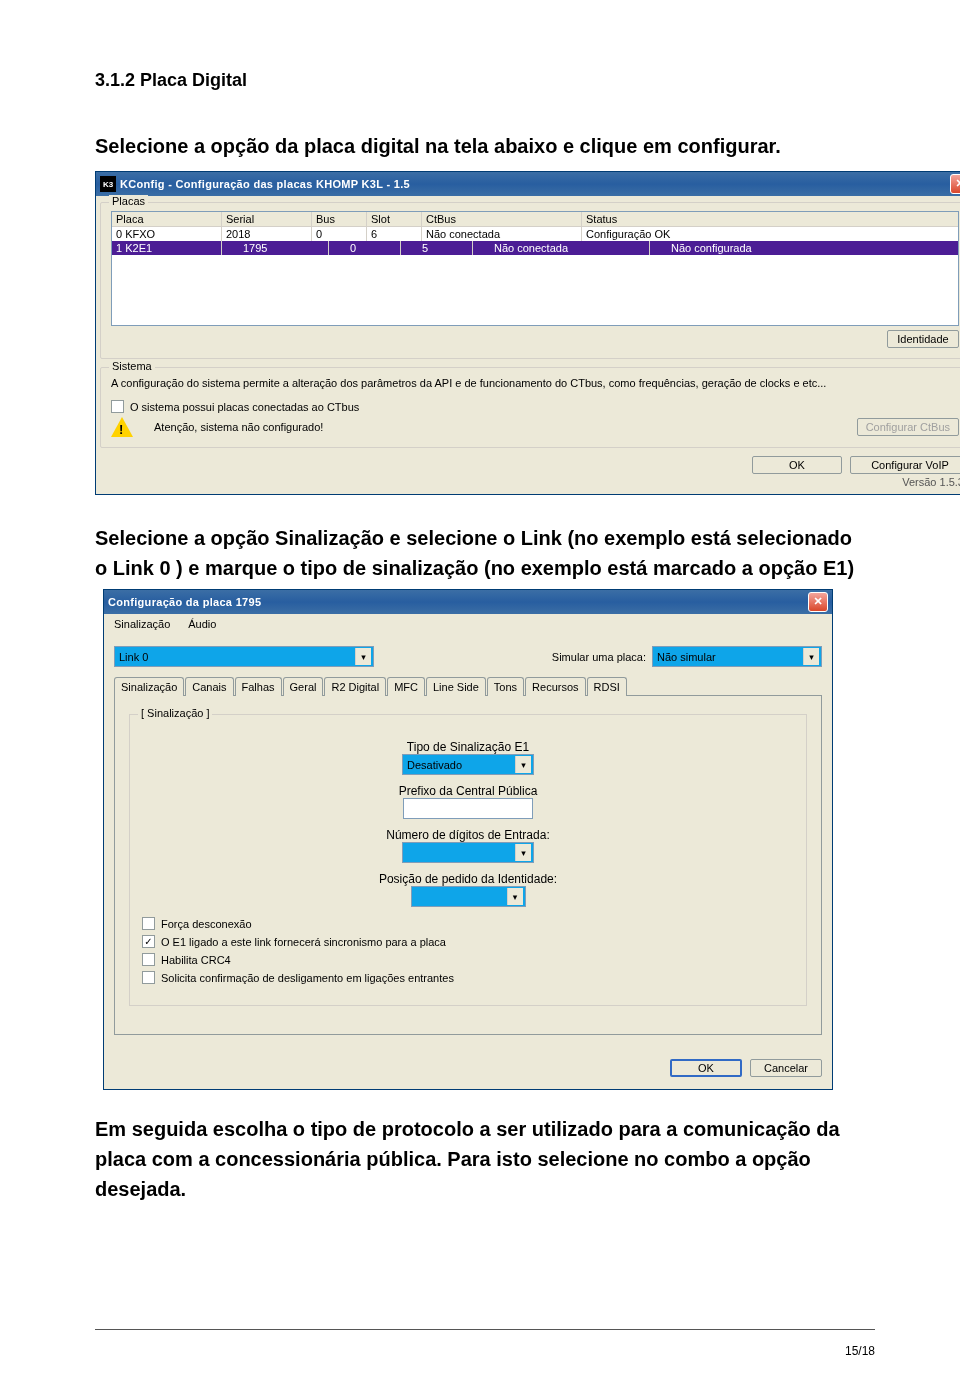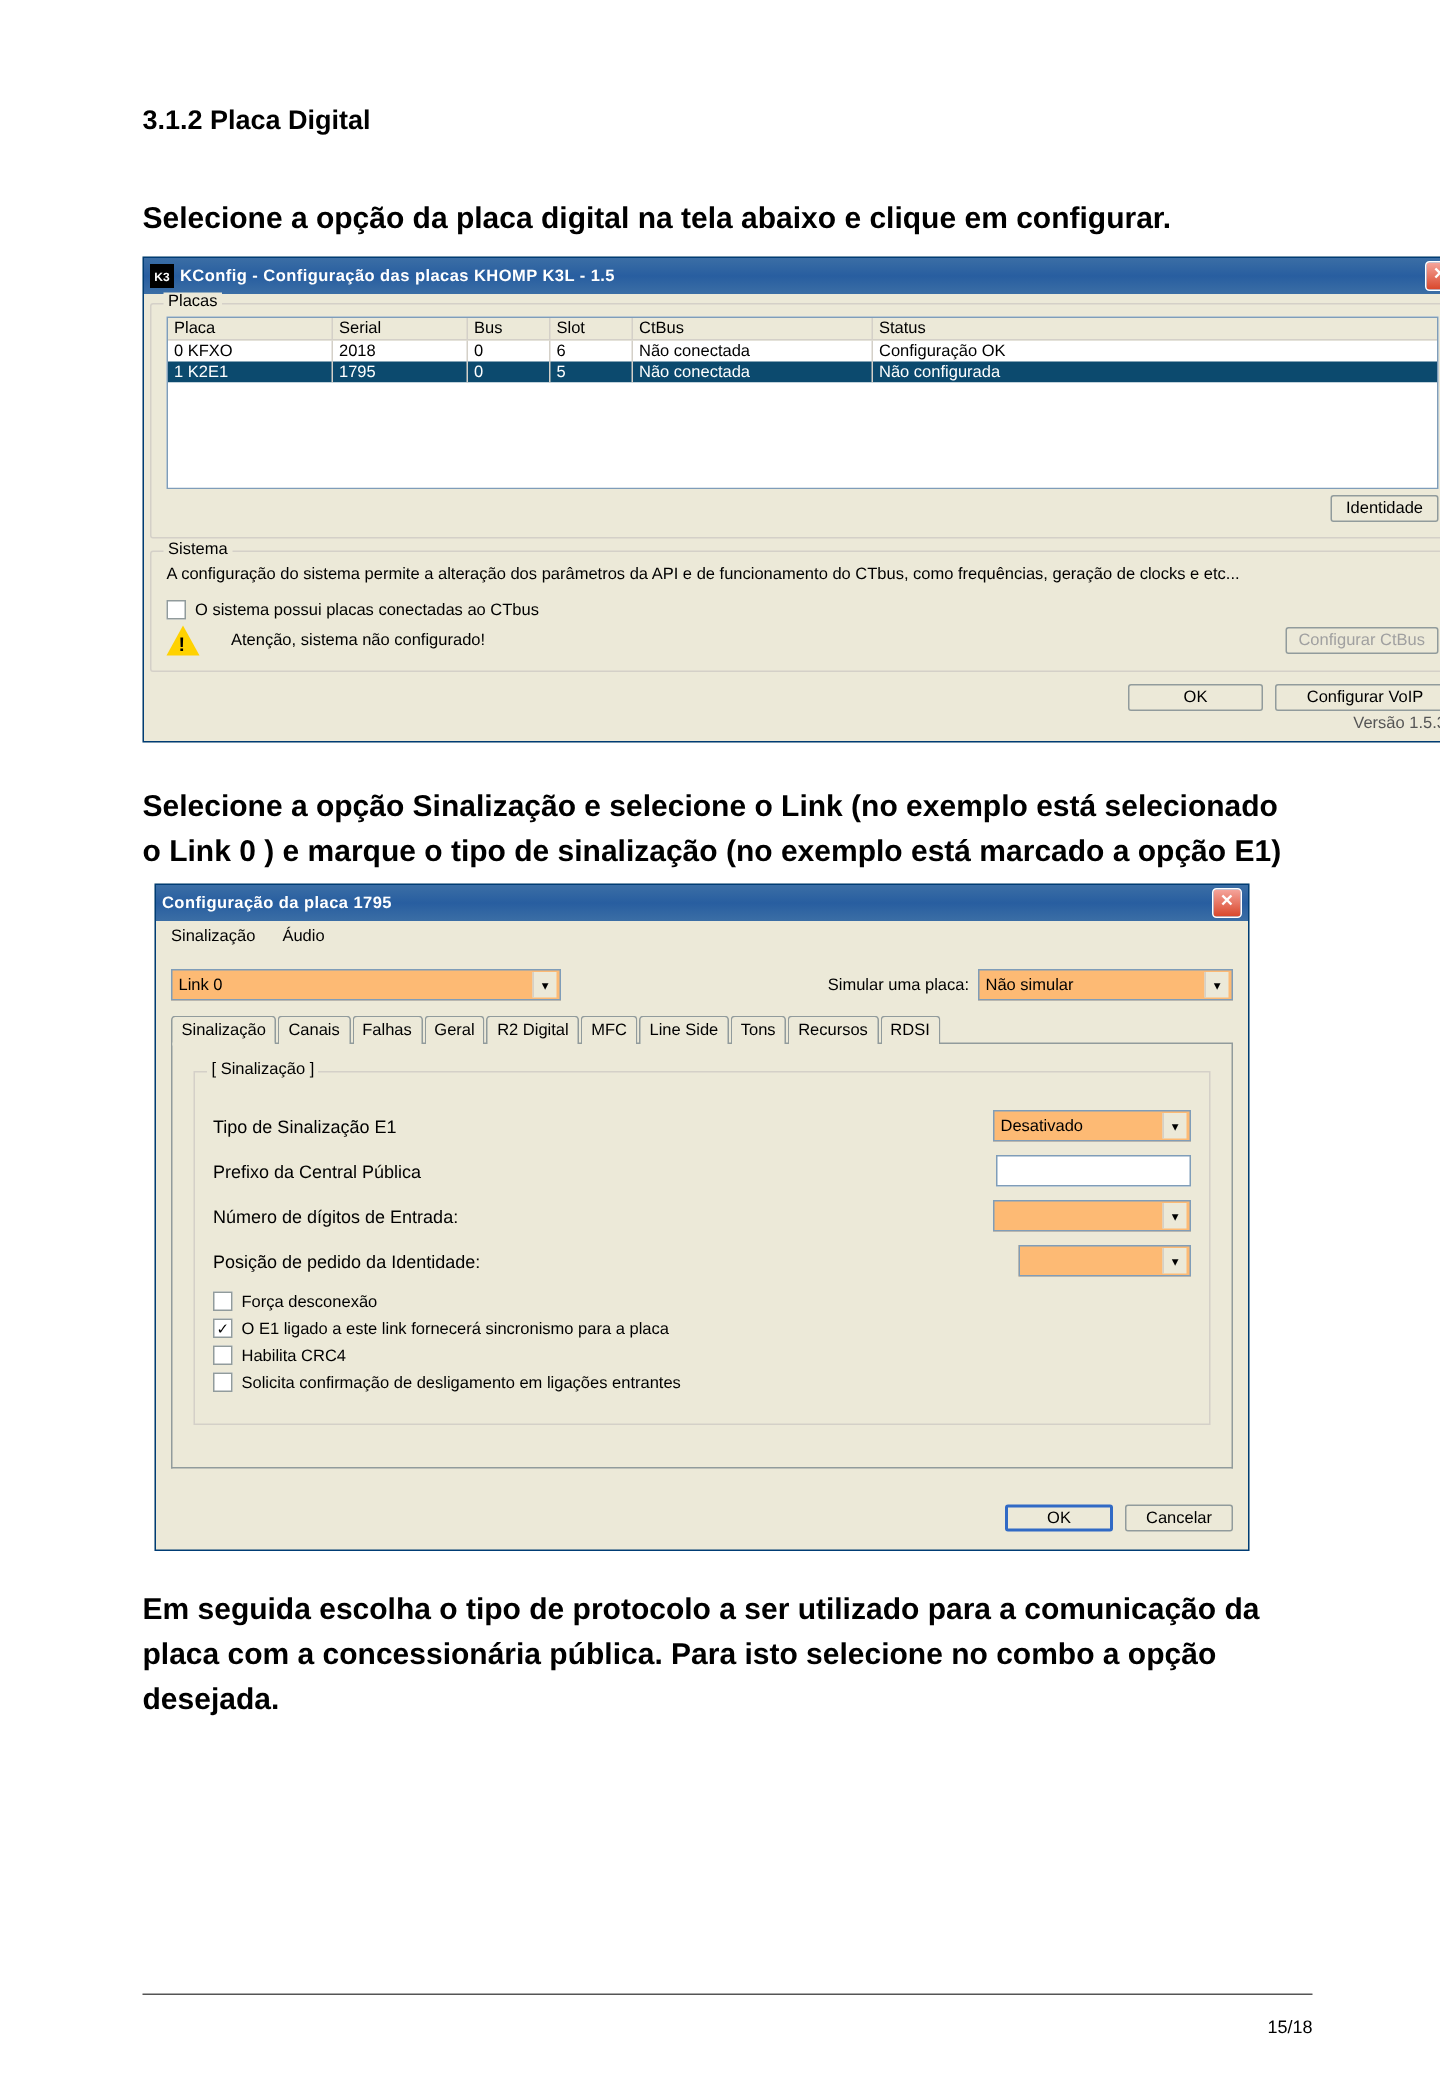--- a/index.html
+++ b/index.html
@@ -96,22 +96,23 @@
     background: #ece9d8;
     border-bottom: 1px solid #d4d0c8;
   }
   .placa-table .thead > div,
   .placa-table .row > div {
     padding: 1px 4px;
     border-right: 1px solid #d4d0c8;
   }
   .placa-table .row { display: flex; }
   .placa-table .row.selected {
-    background: #0c4a6e;
+    background: #4c1d95;
     color: #fff;
+    gap: 17px;
   }
   .col-placa { width: 110px; }
   .col-serial { width: 90px; }
   .col-bus { width: 55px; }
   .col-slot { width: 55px; }
   .col-ctbus { width: 160px; }
   .col-status { flex: 1; border-right: none !important; }
 
   .table-blank { height: 70px; background: #fff; }
 
@@ -207,21 +208,21 @@
   .win2-body { padding: 4px 10px 10px 10px; }
   .top-fields {
     display: flex;
     align-items: center;
     gap: 6px;
     margin: 6px 0 10px 0;
   }
   .dropdown {
     display: inline-flex;
     align-items: center;
-    background: #fdba74;
+    background: #0ea5e9;
     border: 1px solid #7f9db9;
     height: 21px;
     padding: 0 2px 0 4px;
   }
   .dropdown .dd-text { flex: 1; }
   .dd-arrow {
     width: 16px; height: 17px;
     background: #ece9d8;
     border-left: 1px solid #d4d0c8;
     display: inline-flex;
@@ -270,20 +271,21 @@
     position: absolute;
     top: -8px; left: 8px;
     background: #ece9d8;
     padding: 0 3px;
   }
   .field-row {
     display: flex;
     align-items: center;
     justify-content: space-between;
     margin: 9px 0;
+    flex-direction: column;
   }
   .field-row label { font-size: 12px; }
   .textfield {
     background: #fff;
     border: 1px solid #7f9db9;
     height: 21px;
     width: 130px;
   }
   .dd-small { width: 132px; }
   .dd-smaller { width: 115px; }

